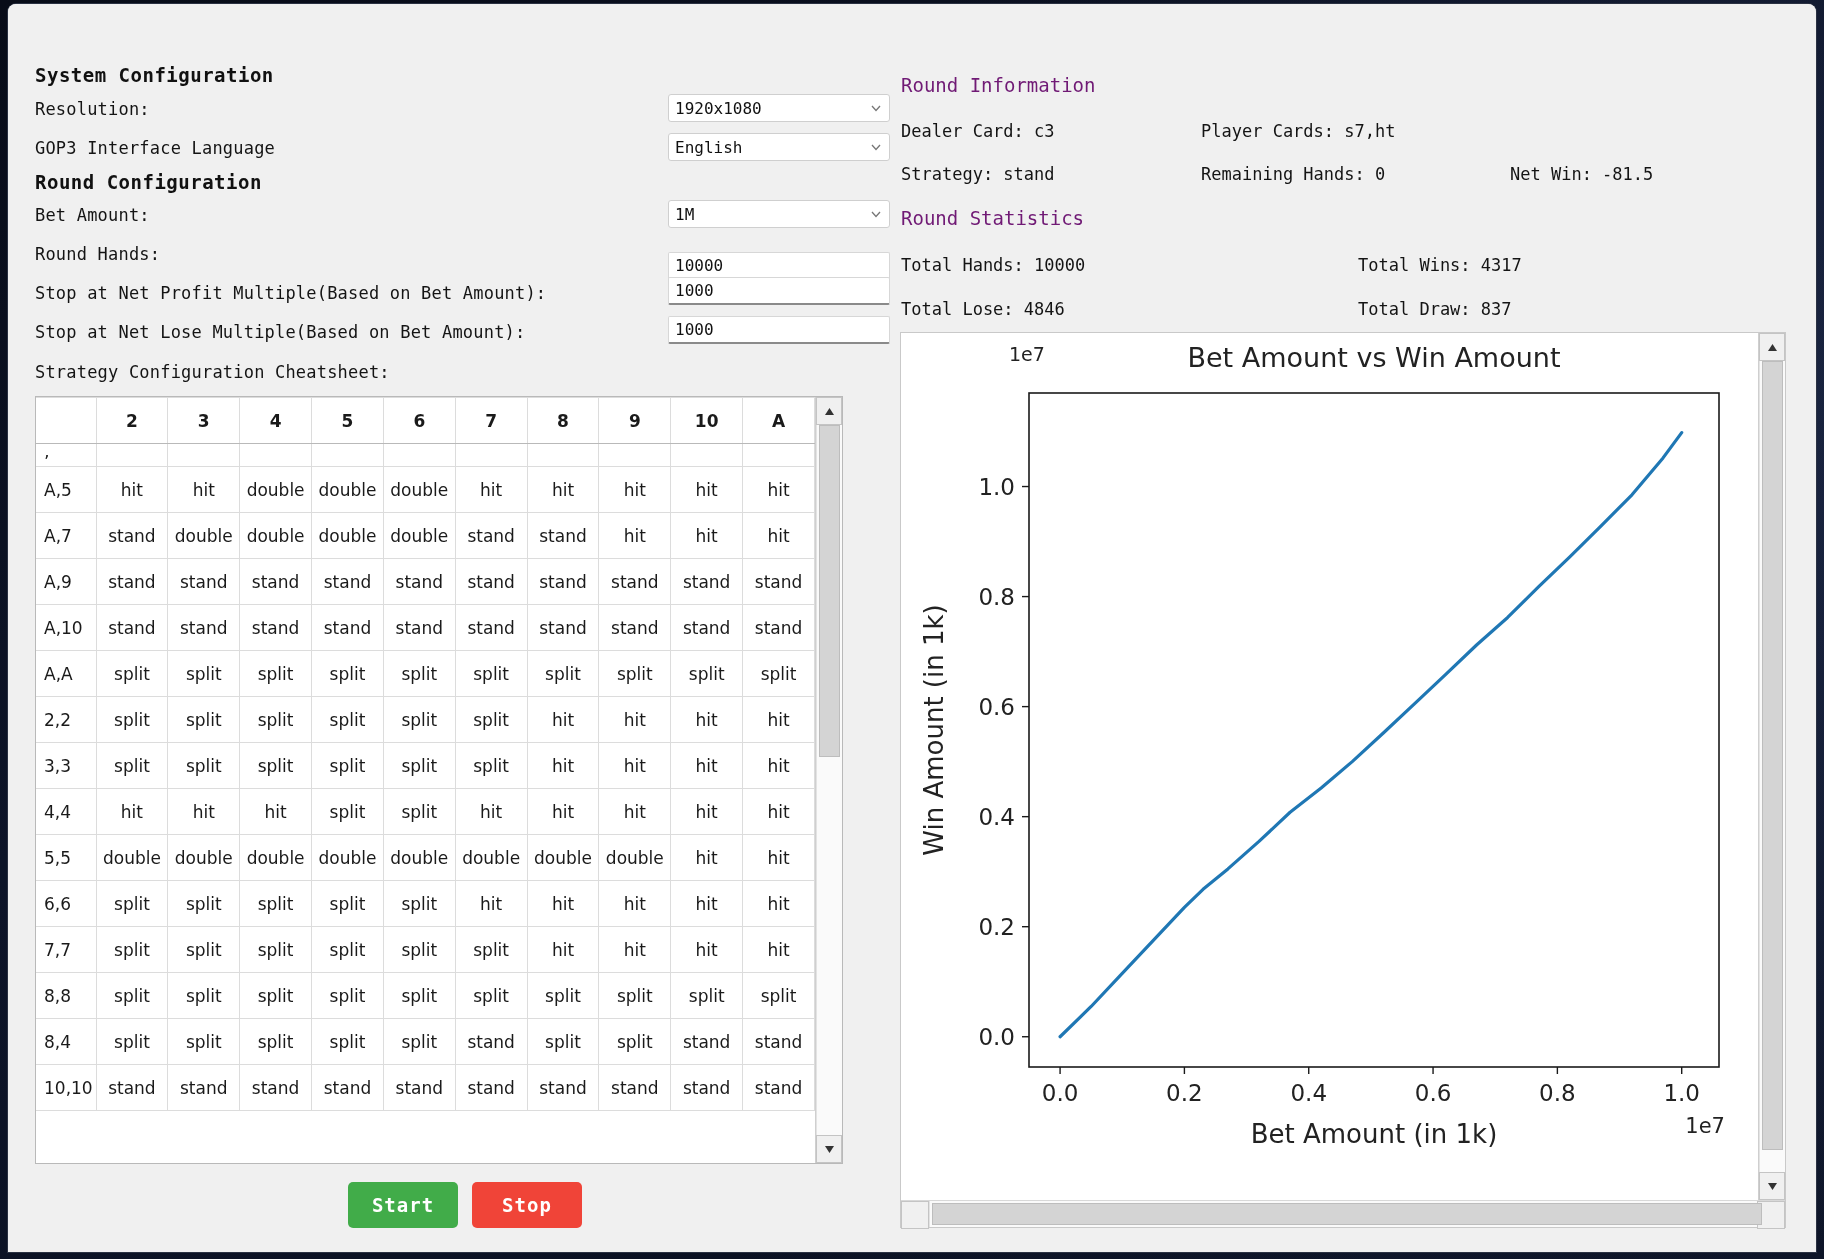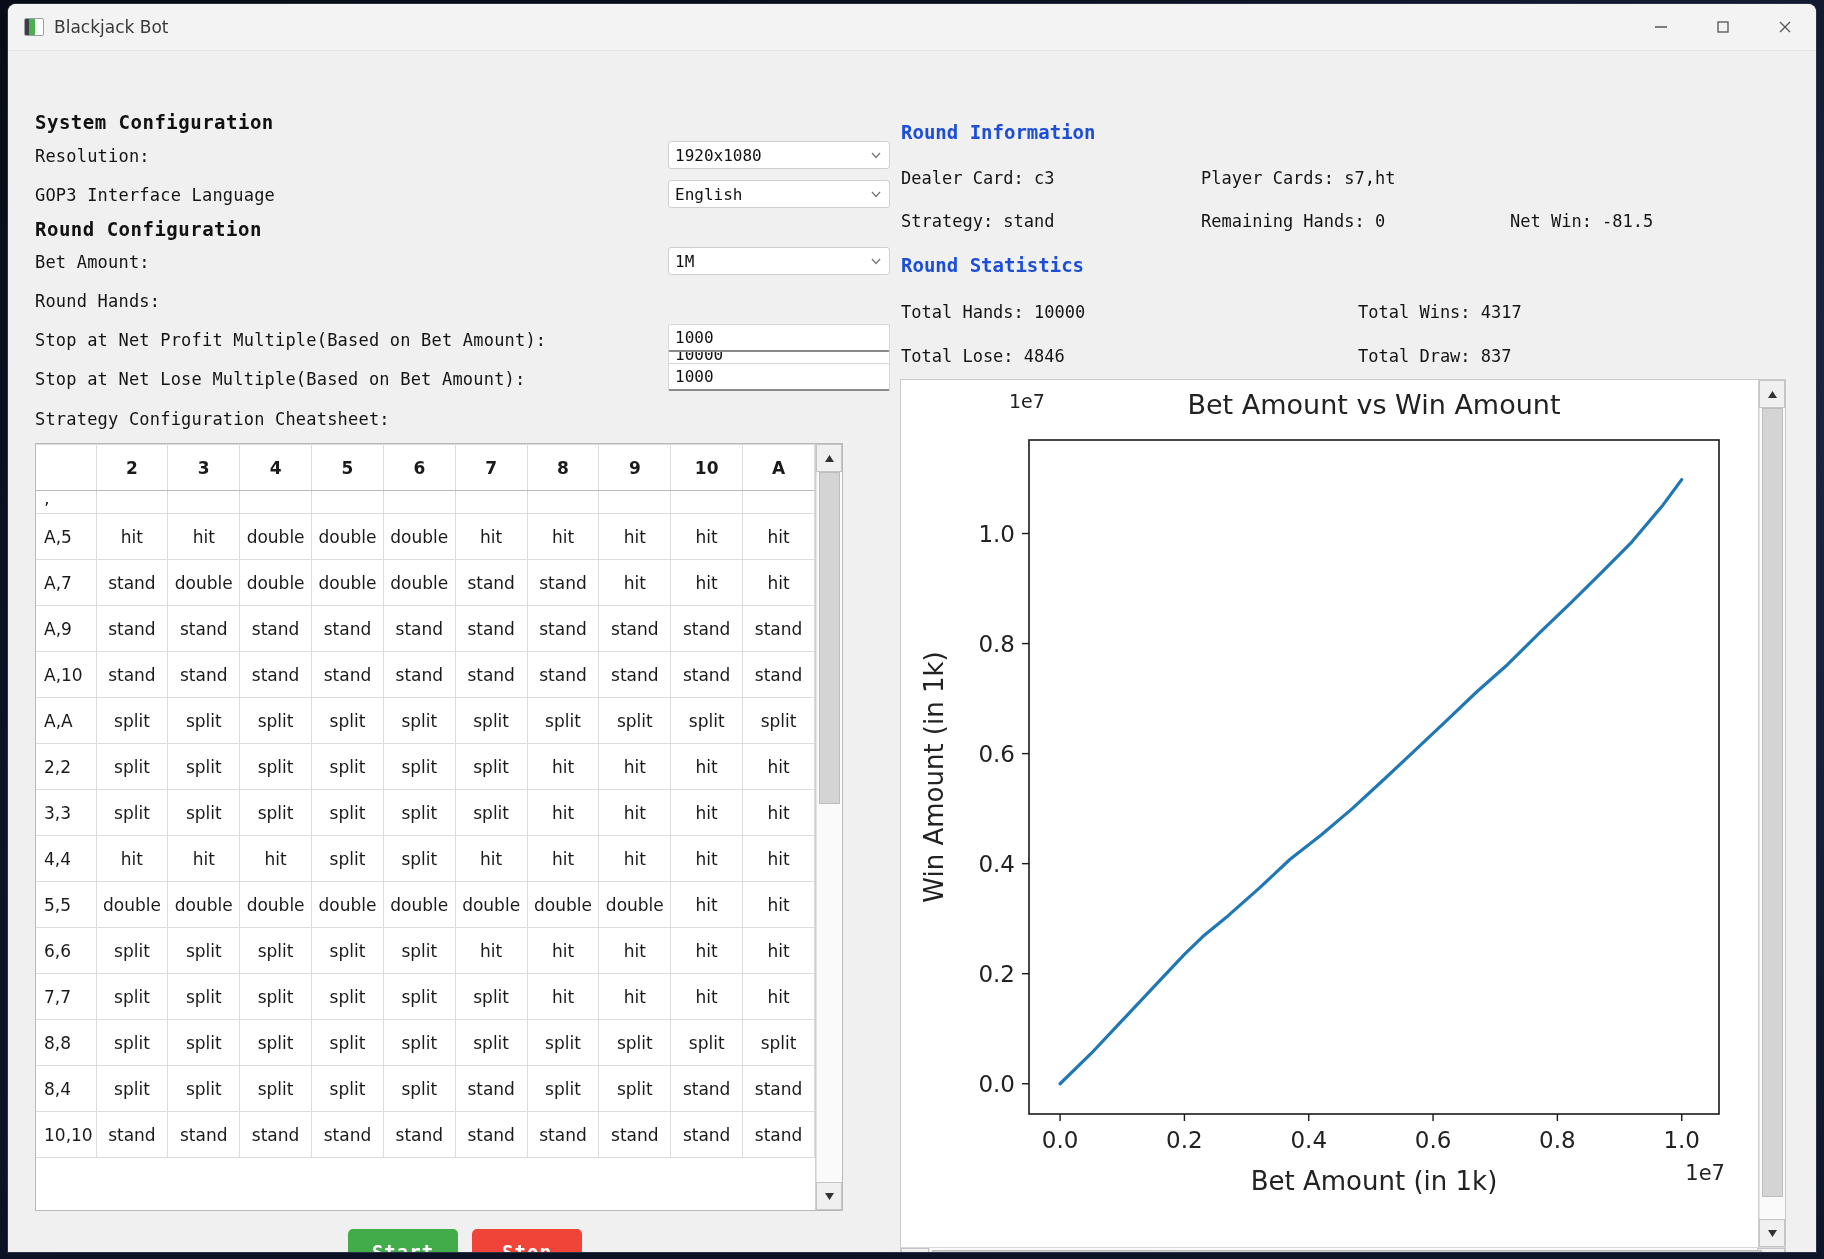--- a/index.html
+++ b/index.html
@@ -119,21 +119,21 @@
   
   #right{position:absolute;left:890px;top:0;width:918px;height:1202px;}
   .rlbl{
     position:absolute;
     font-family:"DejaVu Sans Mono","Liberation Mono",monospace;
     font-size:17px;color:#141414;white-space:nowrap;
   }
   .rhdr{
     position:absolute;
     font-family:"DejaVu Sans Mono","Liberation Mono",monospace;
-    font-weight:bold;font-size:19px;color:#1d4ed8;white-space:nowrap;
+    font-weight:normal;font-size:19px;color:#701a75;white-space:nowrap;
   }
 
   
   #plotwrap{
     position:absolute;left:2px;top:328px;width:886px;height:896px;
     background:#fff;border:1px solid #c9c9c9;box-sizing:border-box;
     display:flex;flex-direction:column;
   }
   #plotinner{flex:1;display:flex;min-height:0;}
   #plotcanvas{flex:1;position:relative;background:#fff;overflow:hidden;}
@@ -142,42 +142,20 @@
   .hsb .sb-arrow{width:26px;height:26px;}
   .hsb .sb-track{flex:1;position:relative;background:#fafafa;}
 </style>
 </head>
 <body>
 
 <div id="desktop"></div>
 
 <div id="window">
 
-  <div id="titlebar">
-    <span class="tb-icon"></span>
-    <span id="tb-title">Blackjack Bot</span>
-    <div id="tb-controls">
-      <div class="tb-btn">
-        <svg width="18" height="18" viewBox="0 0 18 18">
-            <line x1="3" y1="9" x2="15" y2="9" stroke="#555" stroke-width="1.3"></line>
-          </svg>
-      </div>
-      <div class="tb-btn">
-        <svg width="18" height="18" viewBox="0 0 18 18">
-            <rect x="4" y="4" width="10" height="10" fill="none" stroke="#555" stroke-width="1.3"></rect>
-          </svg>
-      </div>
-      <div class="tb-btn close">
-        <svg width="18" height="18" viewBox="0 0 18 18">
-            <line x1="4" y1="4" x2="14" y2="14" stroke="#555" stroke-width="1.3"></line>
-            <line x1="14" y1="4" x2="4" y2="14" stroke="#555" stroke-width="1.3"></line>
-          </svg>
-      </div>
-    </div>
-  </div>
 
   <div id="content">
 
     <div id="left">
 
       <div class="row hdr" style="top:60px;">System Configuration</div>
 
       <div class="row lbl" style="top:95px;">Resolution:</div>
       <div class="field combo" style="top:90px;">
         <span class="cv">1920x1080</span>
@@ -198,21 +176,21 @@
 
       <div class="row lbl" style="top:201px;">Bet Amount:</div>
       <div class="field combo" style="top:196px;">
         <span class="cv">1M</span>
         <svg class="chev" viewBox="0 0 14 14">
             <polyline points="3,5 7,9.5 11,5" fill="none" stroke="#777" stroke-width="1.3"></polyline>
           </svg>
       </div>
 
       <div class="row lbl" style="top:240px;">Round Hands:</div>
-      <div class="field entry" style="top:248px;margin-top:42px;">10000</div>
+      <div class="field entry" style="top:248px;">10000</div>
 
       <div class="row lbl" style="top:279px;">Stop at Net Profit Multiple(Based on Bet Amount):</div>
       <div class="field entry" style="top:273px;">1000</div>
 
       <div class="row lbl" style="top:318px;">Stop at Net Lose Multiple(Based on Bet Amount):</div>
       <div class="field entry" style="top:312px;">1000</div>
 
       <div class="row lbl" style="top:358px;">Strategy Configuration Cheatsheet:</div>
 
       <div id="sheet">

